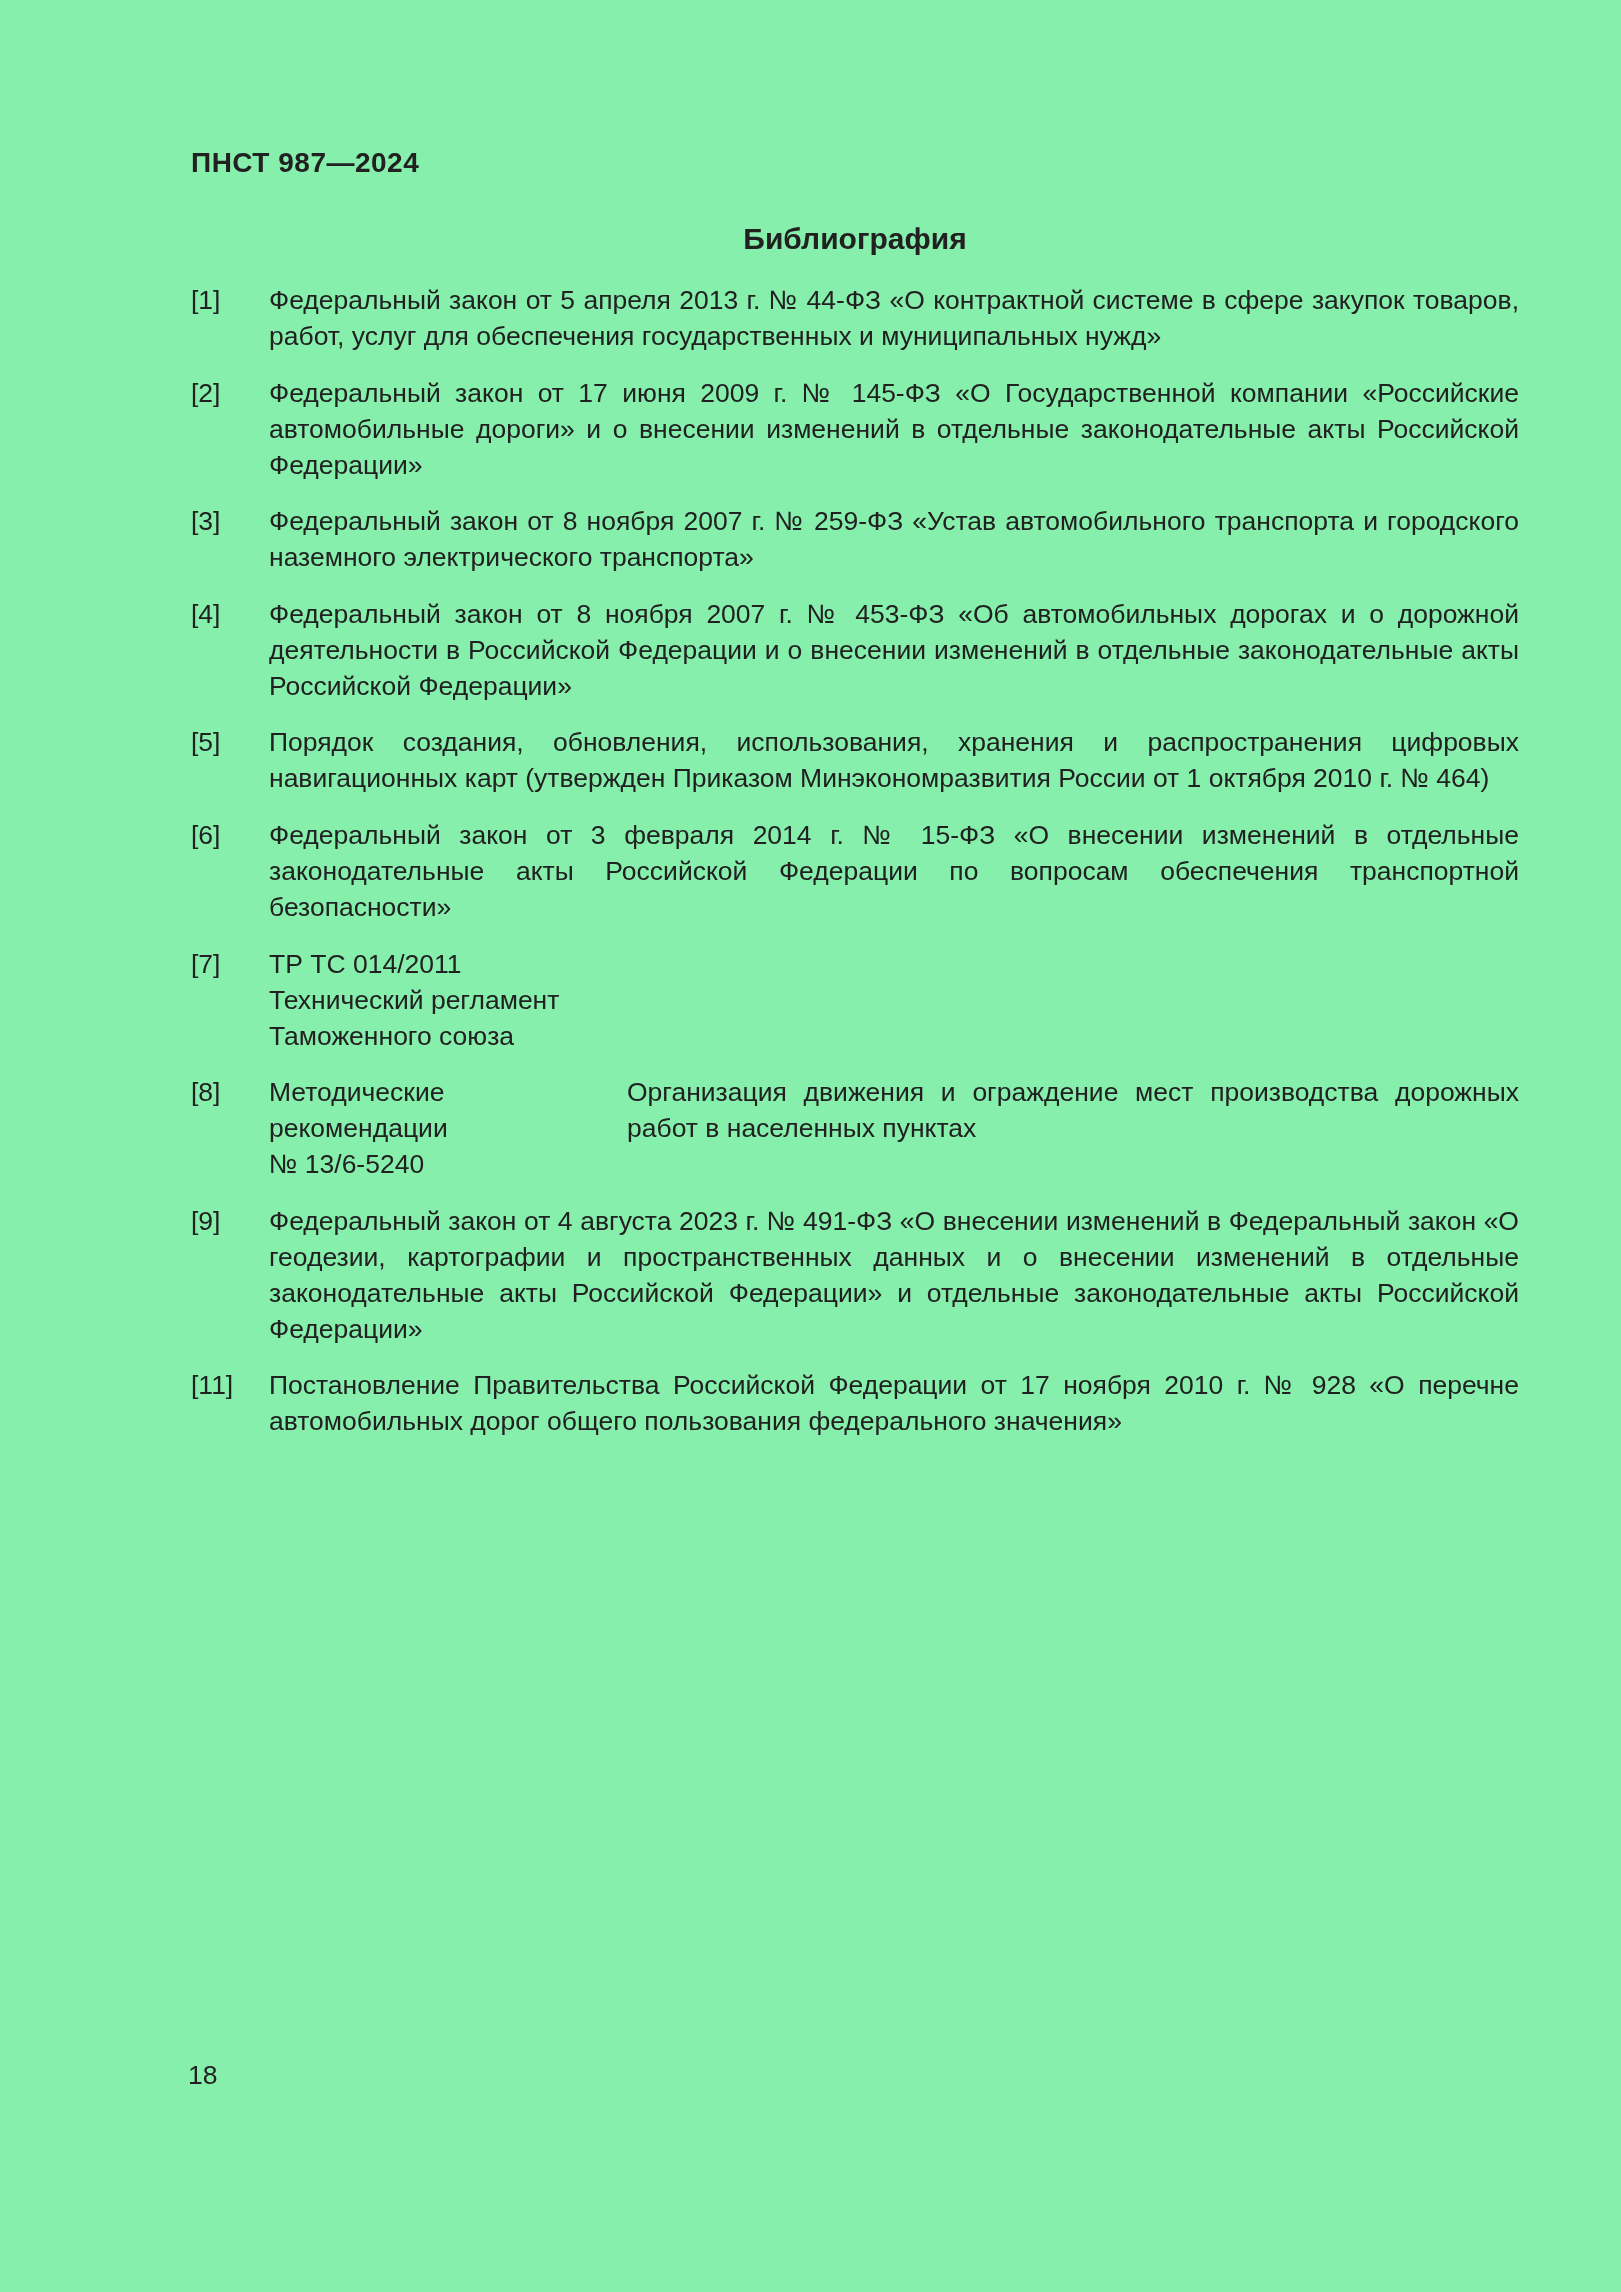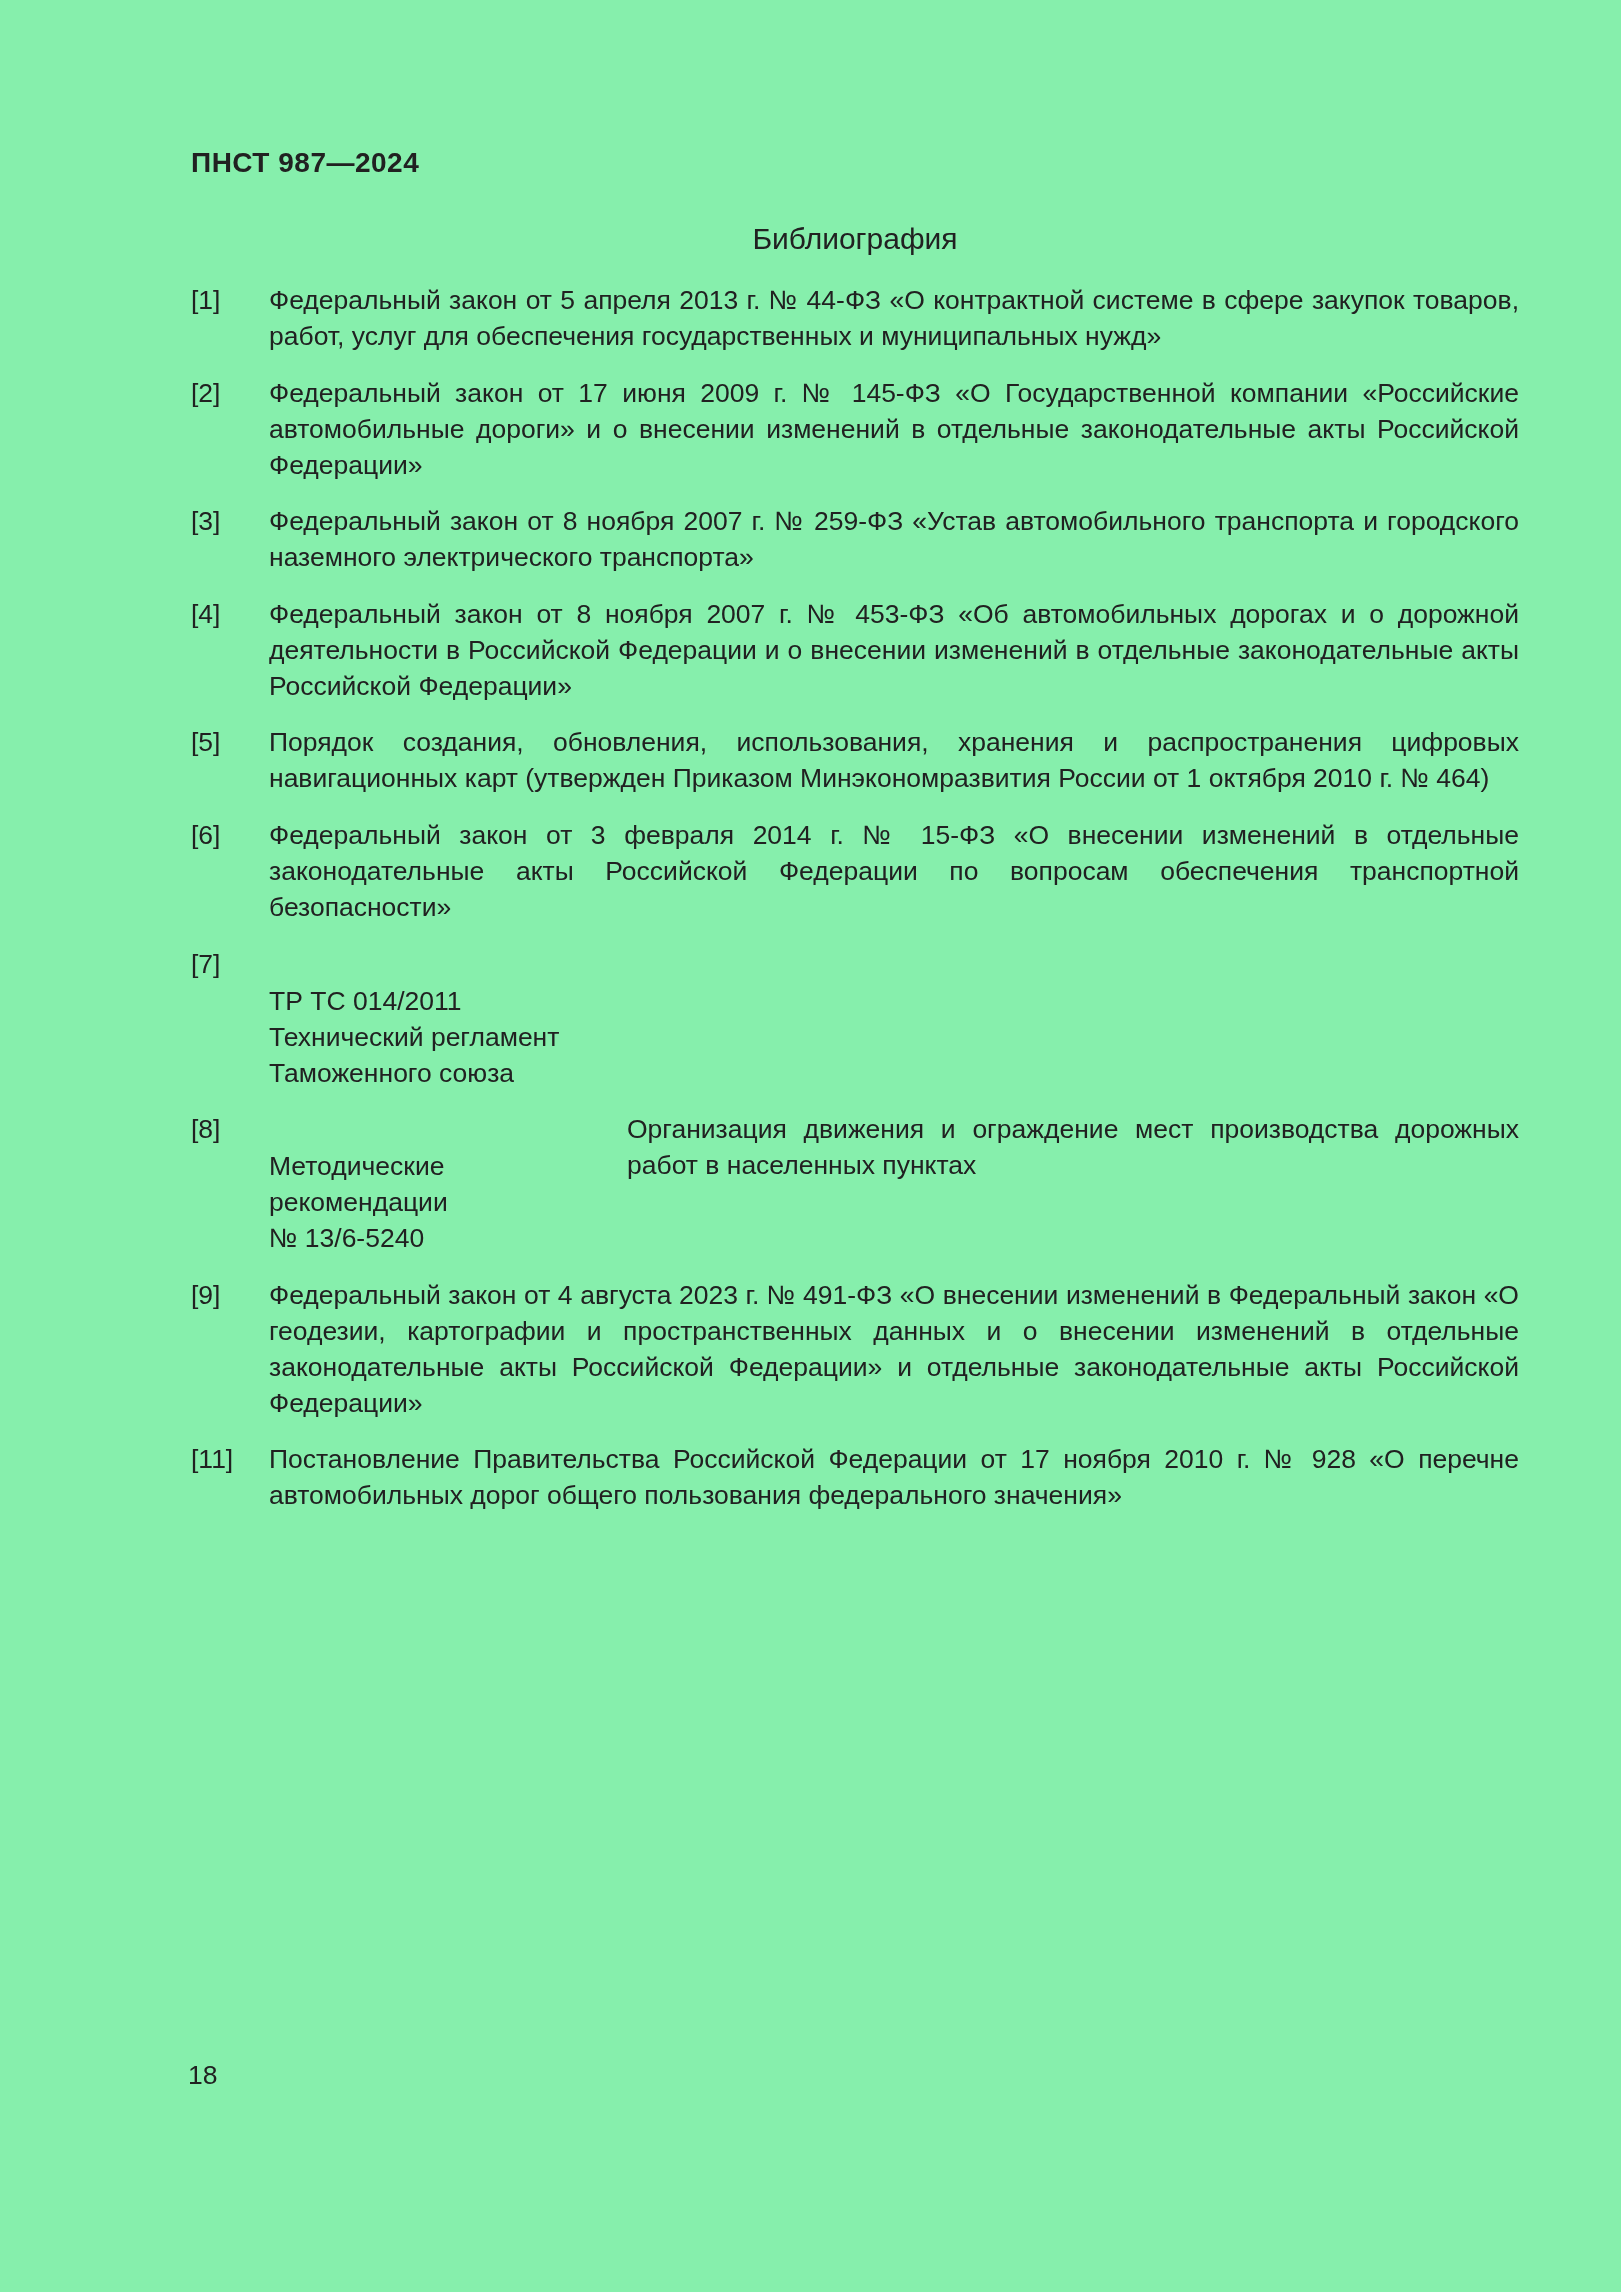--- a/index.html
+++ b/index.html
@@ -21,21 +21,21 @@
     font-weight: bold;
     letter-spacing: 0.5px;
   }
   .doc-title {
     position: absolute;
     left: 191px;
     top: 222px;
     width: 1328px;
     text-align: center;
     font-size: 30px;
-    font-weight: normal;
+    font-weight: bold;
   }
   .refs {
     position: absolute;
     left: 191px;
     top: 282px;
     width: 1328px;
     font-size: 26.5px;
     line-height: 36px;
   }
   .ref {
@@ -51,21 +51,20 @@
     text-align: justify;
   }
   .ref-body.two-col {
     display: flex;
     text-align: left;
   }
   .ref-label {
     width: 358px;
     flex-shrink: 0;
     padding-right: 9.8px;
-    margin-top: 37px;
   }
   .ref-text {
     flex: 1;
     text-align: justify;
   }
   .page-footer {
     position: absolute;
     left: 188px;
     top: 2060px;
     font-size: 26.5px;

